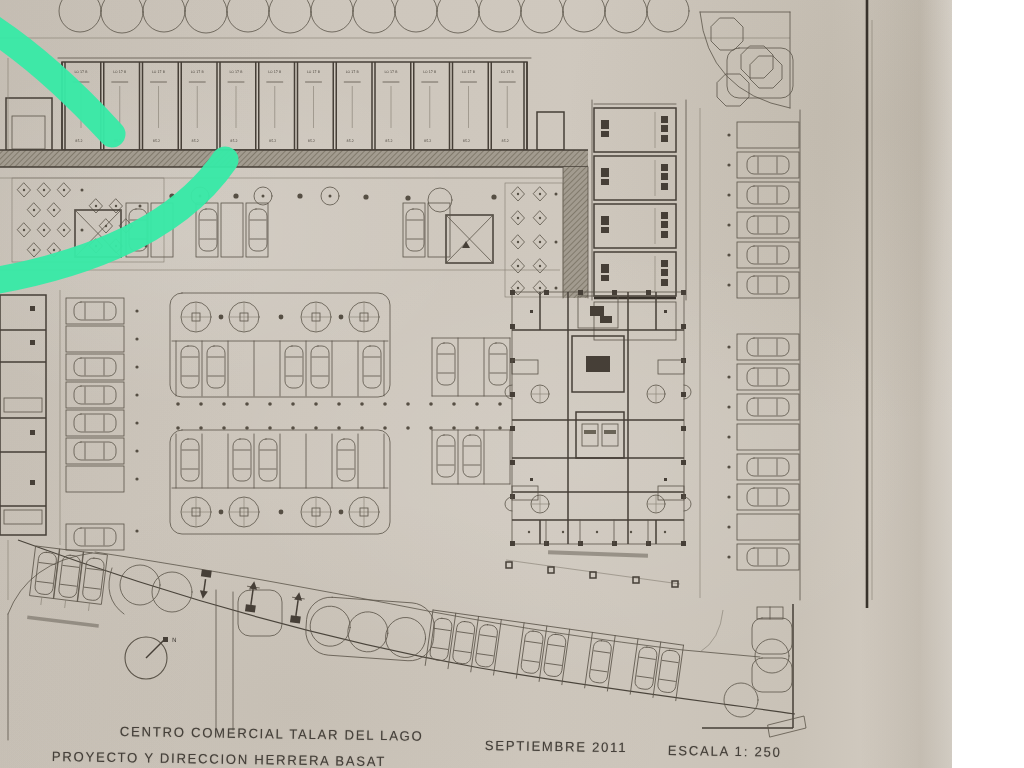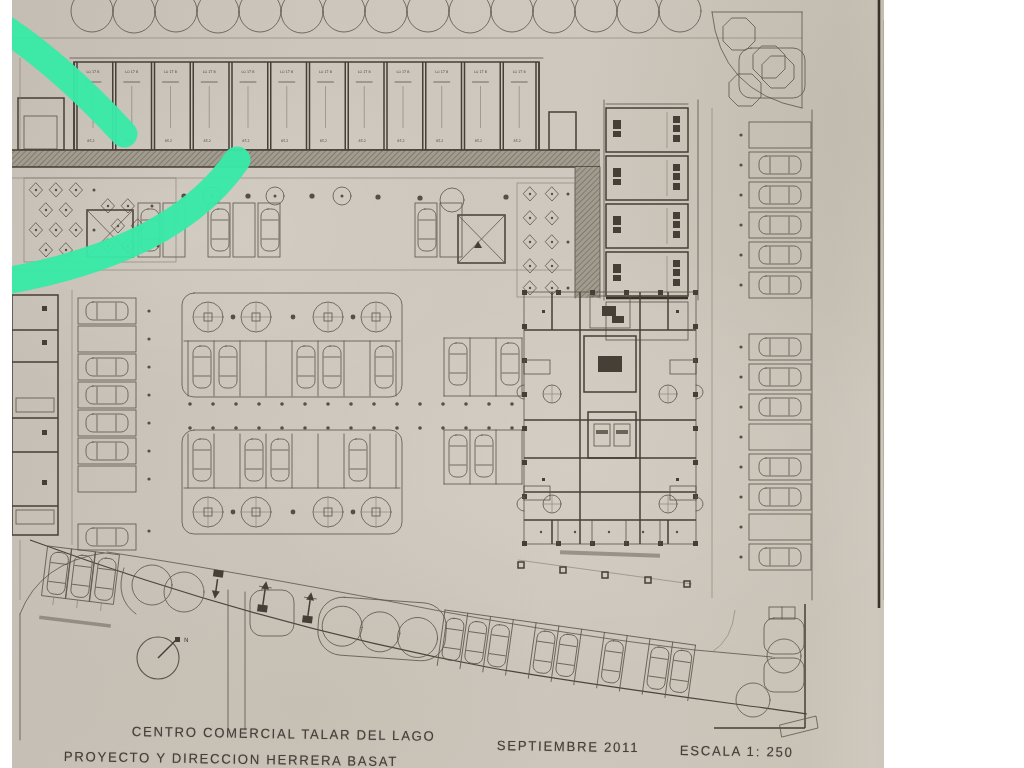--- a/index.html
+++ b/index.html
@@ -1,18 +1,18 @@
 <!DOCTYPE html>
 <html><head>
 <meta charset="utf-8">
 <style>
   html,body{margin:0;padding:0;}
-  .photo{position:relative;width:872px;height:768px;overflow:hidden;
+  .photo{position:relative;width:952px;height:768px;overflow:hidden;
     background:linear-gradient(180deg,#c8c29d 0%,#bdb68d 55%,#b3ac83 100%);
-    font-family:"Liberation Sans",sans-serif;margin-left:12px;}
+    font-family:"Liberation Sans",sans-serif;}
   .paper{position:absolute;left:0;top:0;width:1000px;height:768px;
     background:linear-gradient(93deg,#cbc4ba 0%,#cfc8be 55%,#c9c2b7 80%,#d4cdc3 92%,#c0b9ad 99%);
     clip-path:polygon(0 0,97.6% 0,96.9% 13%,97.5% 38%,96.7% 66%,97.3% 100%,0 100%);
     filter:drop-shadow(7px 0 9px rgba(88,78,52,.35));}
   .paper::before{content:"";position:absolute;inset:0;
     background:
       radial-gradient(420px 260px at 18% 30%,rgba(255,255,255,.12),transparent 70%),
       radial-gradient(520px 320px at 58% 60%,rgba(255,255,255,.09),transparent 70%),
       radial-gradient(440px 420px at 88% 16%,rgba(118,108,86,.10),transparent 72%),
       radial-gradient(520px 300px at 30% 92%,rgba(118,108,86,.08),transparent 72%),

